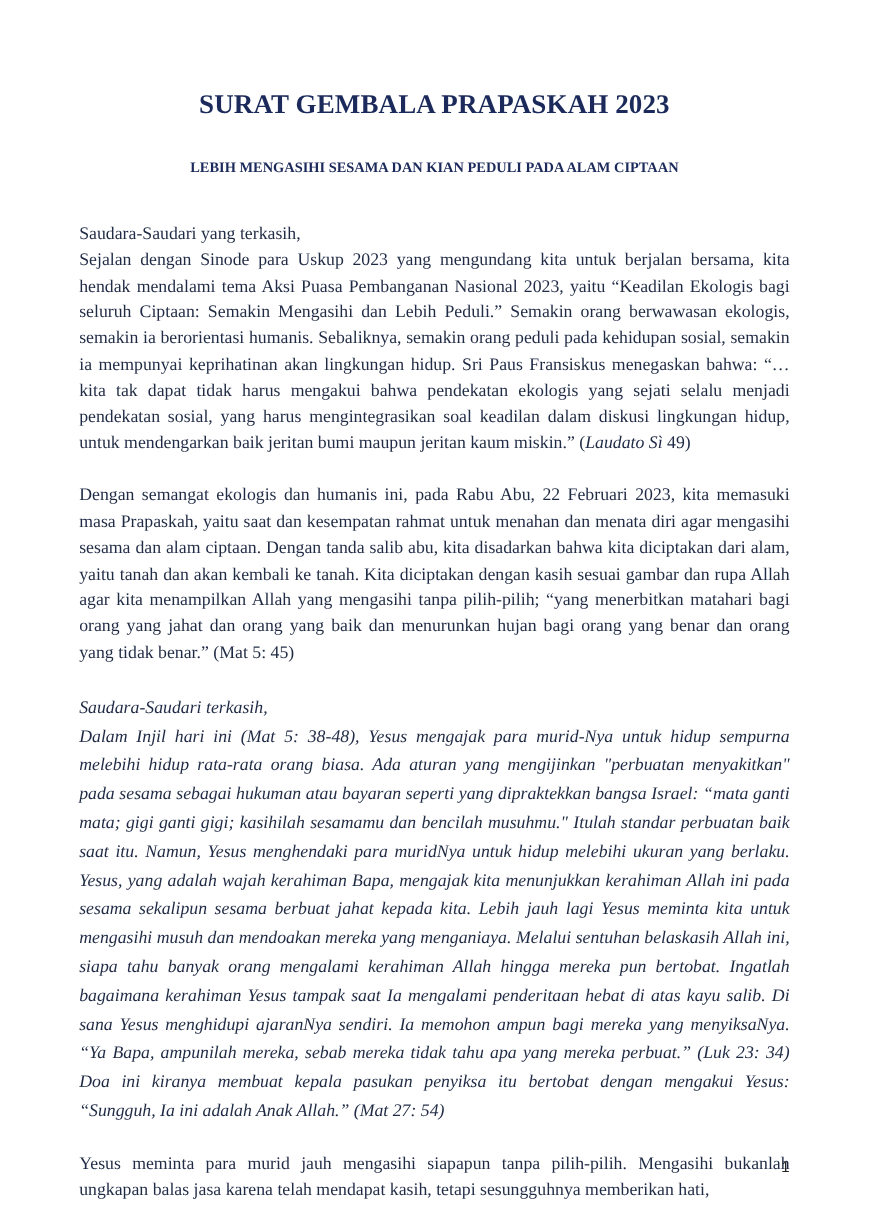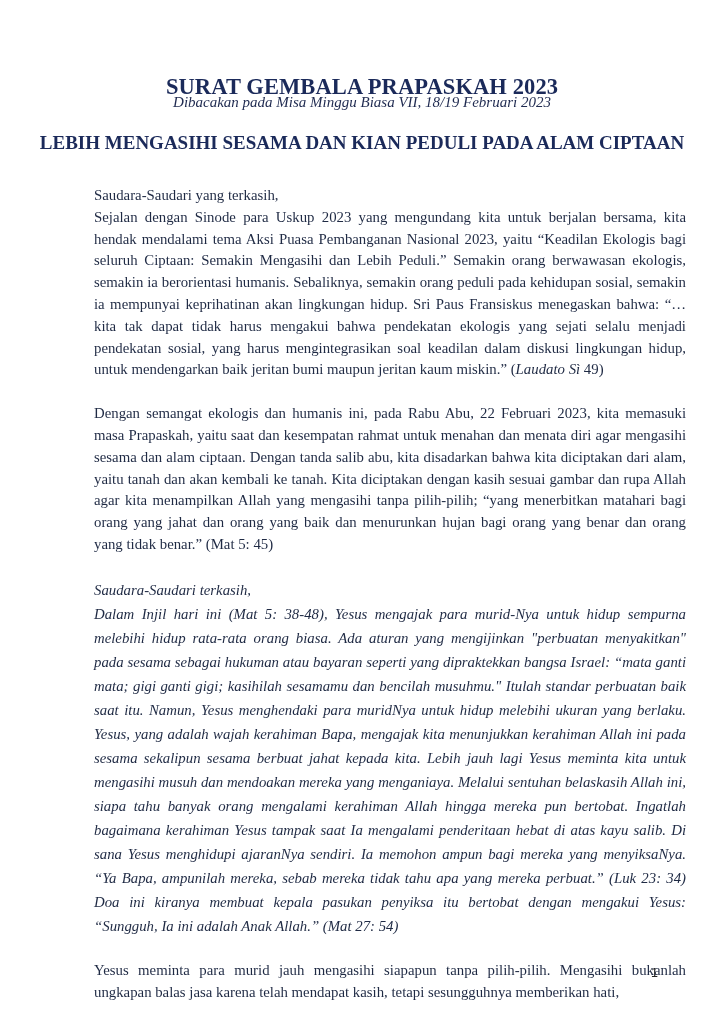--- a/index.html
+++ b/index.html
@@ -13,45 +13,43 @@
       position: absolute; left: 0; width: 724px; top: 74px;
       text-align: center; font-weight: bold; font-size: 22.5px; color: #1b2a5a;
       letter-spacing: 0.1px;
     }
     .subtitle {
       position: absolute; left: 0; width: 724px; top: 94px;
       text-align: center; font-style: italic; font-size: 15px; color: #1f2a50;
     }
     .heading {
       position: absolute; left: 0; width: 724px; top: 132px;
-      text-align: center; font-weight: bold; font-size: 19px; color: #1b2a5a;
+      text-align: center; font-weight: bold; font-size: 12px; color: #1b2a5a;
     }
     .body {
       position: absolute; left: 66px; width: 592px; top: 185px;
       font-size: 14.8px; line-height: 21.8px; text-align: justify;
       color: #1f2a44;
-      margin-left: 28px;
     }
     .body p { margin: 0; }
     .para { margin-bottom: 22px !important; }
     .para3 { line-height: 24px; font-style: italic; }
     .greet { display: block; text-align: left; }
     .page-number {
       position: absolute; left: 651px; top: 966px;
       font-family: "Liberation Sans", "DejaVu Sans", sans-serif;
       font-size: 12.5px; color: #222;
     }
     i { }
   </style>
 </head>
 <body>
 
 <div class="page">
   <div class="title">SURAT GEMBALA PRAPASKAH 2023</div>
-  <div class="subtitle">Dibacakan pada Misa Minggu Biasa VII, 18/19 Februari 2023</div>
   <div class="heading">LEBIH MENGASIHI SESAMA DAN KIAN PEDULI PADA ALAM CIPTAAN</div>
 
   <div class="body">
     <p class="para">
       <span class="greet">Saudara-Saudari yang terkasih,</span><span>Sejalan dengan Sinode para Uskup 2023 yang mengundang kita untuk berjalan bersama, kita hendak mendalami tema Aksi Puasa Pembanganan Nasional 2023, yaitu “Keadilan Ekologis bagi seluruh Ciptaan: Semakin Mengasihi dan Lebih Peduli.” Semakin orang berwawasan ekologis, semakin ia berorientasi humanis. Sebaliknya, semakin orang peduli pada kehidupan sosial, semakin ia mempunyai keprihatinan akan lingkungan hidup. Sri Paus Fransiskus menegaskan bahwa: “… kita tak dapat tidak harus mengakui bahwa pendekatan ekologis yang sejati selalu menjadi pendekatan sosial, yang harus mengintegrasikan soal keadilan dalam diskusi lingkungan hidup, untuk mendengarkan baik jeritan bumi maupun jeritan kaum miskin.” (</span><i>Laudato Sì</i><span> 49)</span>
     </p>
     <p class="para">
       <span>Dengan semangat ekologis dan humanis ini, pada Rabu Abu, 22 Februari 2023, kita memasuki masa Prapaskah, yaitu saat dan kesempatan rahmat untuk menahan dan menata diri agar mengasihi sesama dan alam ciptaan. Dengan tanda salib abu, kita disadarkan bahwa kita diciptakan dari alam, yaitu tanah dan akan kembali ke tanah. Kita diciptakan dengan kasih sesuai gambar dan rupa Allah agar kita menampilkan Allah yang mengasihi tanpa pilih-pilih; “yang menerbitkan matahari bagi orang yang jahat dan orang yang baik dan menurunkan hujan bagi orang yang benar dan orang yang tidak benar.” (Mat 5: 45)</span>
     </p>
     <p class="para para3">

